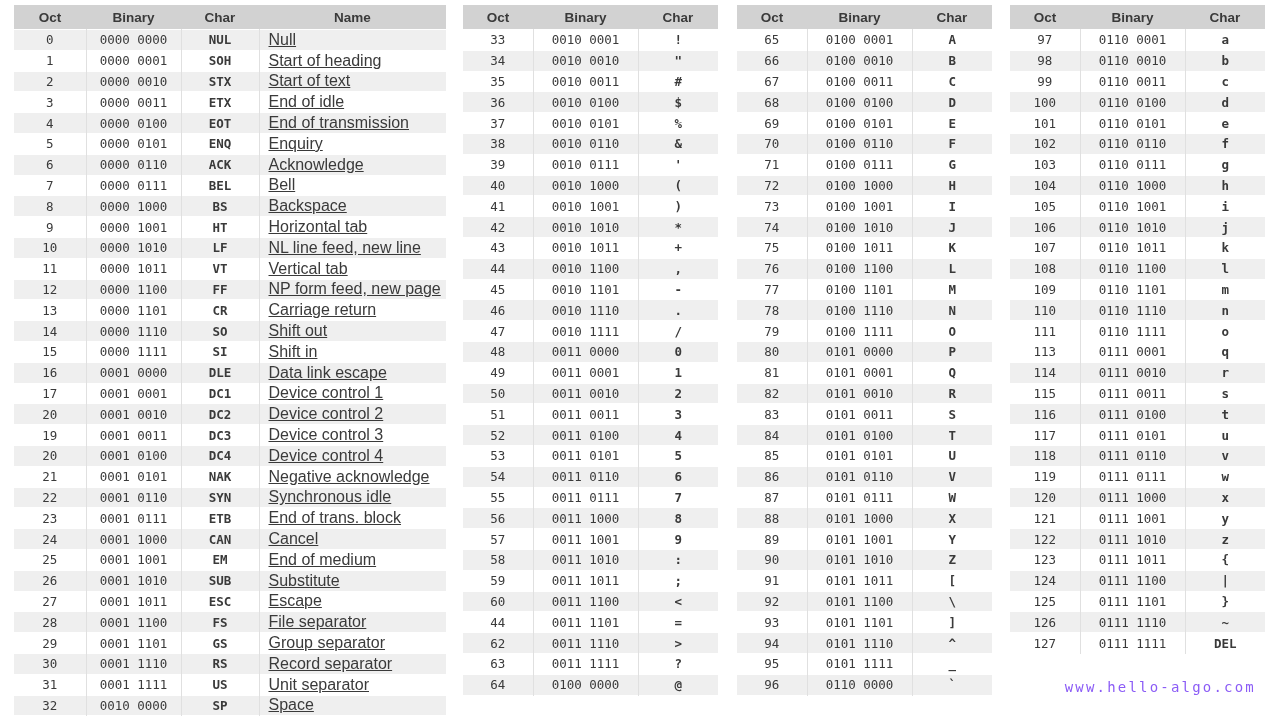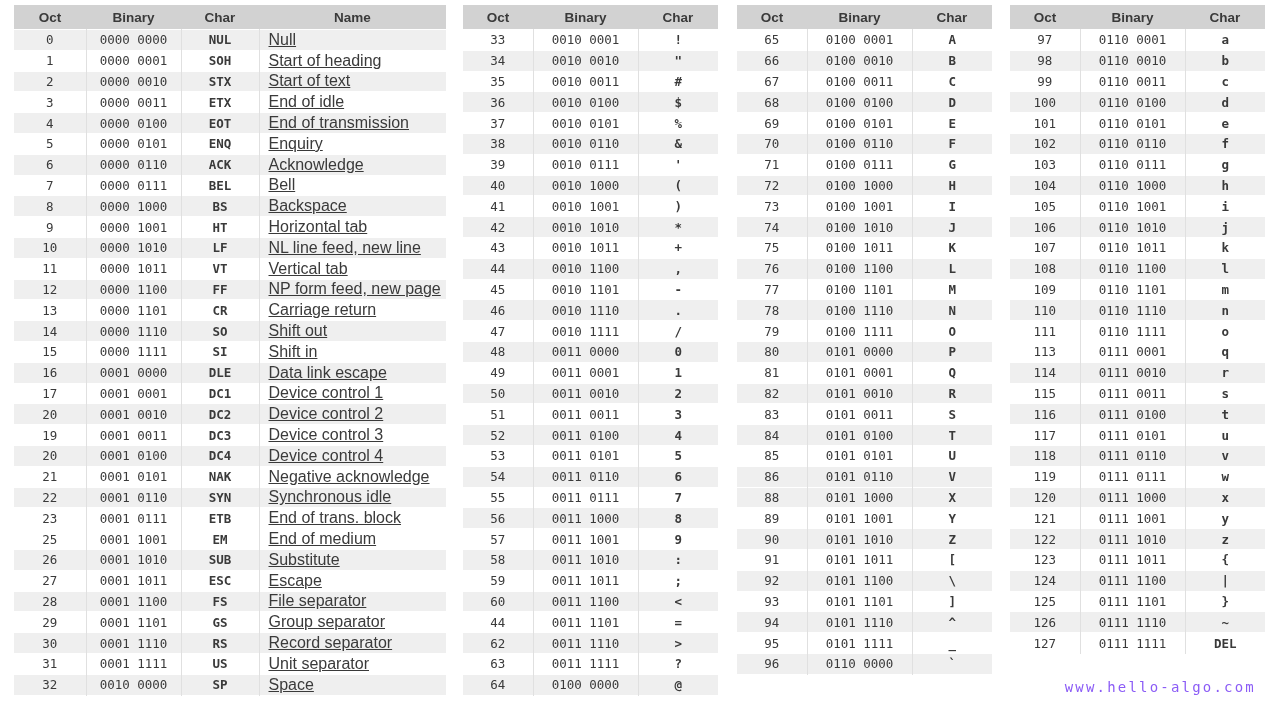--- a/index.html
+++ b/index.html
@@ -240,20 +240,26 @@
           <td class="bin">0001 0110</td>
           <td class="char">SYN</td>
           <td class="name">Synchronous idle</td>
         </tr>
         <tr class="odd">
           <td class="oct">23</td>
           <td class="bin">0001 0111</td>
           <td class="char">ETB</td>
           <td class="name">End of trans. block</td>
         </tr>
+        <tr class="even">
+          <td class="oct">24</td>
+          <td class="bin">0001 1000</td>
+          <td class="char">CAN</td>
+          <td class="name">Cancel</td>
+        </tr>
         <tr class="odd">
           <td class="oct">25</td>
           <td class="bin">0001 1001</td>
           <td class="char">EM</td>
           <td class="name">End of medium</td>
         </tr>
         <tr class="even">
           <td class="oct">26</td>
           <td class="bin">0001 1010</td>
           <td class="char">SUB</td>
@@ -590,20 +596,25 @@
         <tr class="odd">
           <td class="oct">85</td>
           <td class="bin">0101 0101</td>
           <td class="char">U</td>
         </tr>
         <tr class="even">
           <td class="oct">86</td>
           <td class="bin">0101 0110</td>
           <td class="char">V</td>
         </tr>
+        <tr class="odd">
+          <td class="oct">87</td>
+          <td class="bin">0101 0111</td>
+          <td class="char">W</td>
+        </tr>
         <tr class="even">
           <td class="oct">88</td>
           <td class="bin">0101 1000</td>
           <td class="char">X</td>
         </tr>
         <tr class="odd">
           <td class="oct">89</td>
           <td class="bin">0101 1001</td>
           <td class="char">Y</td>
         </tr>

